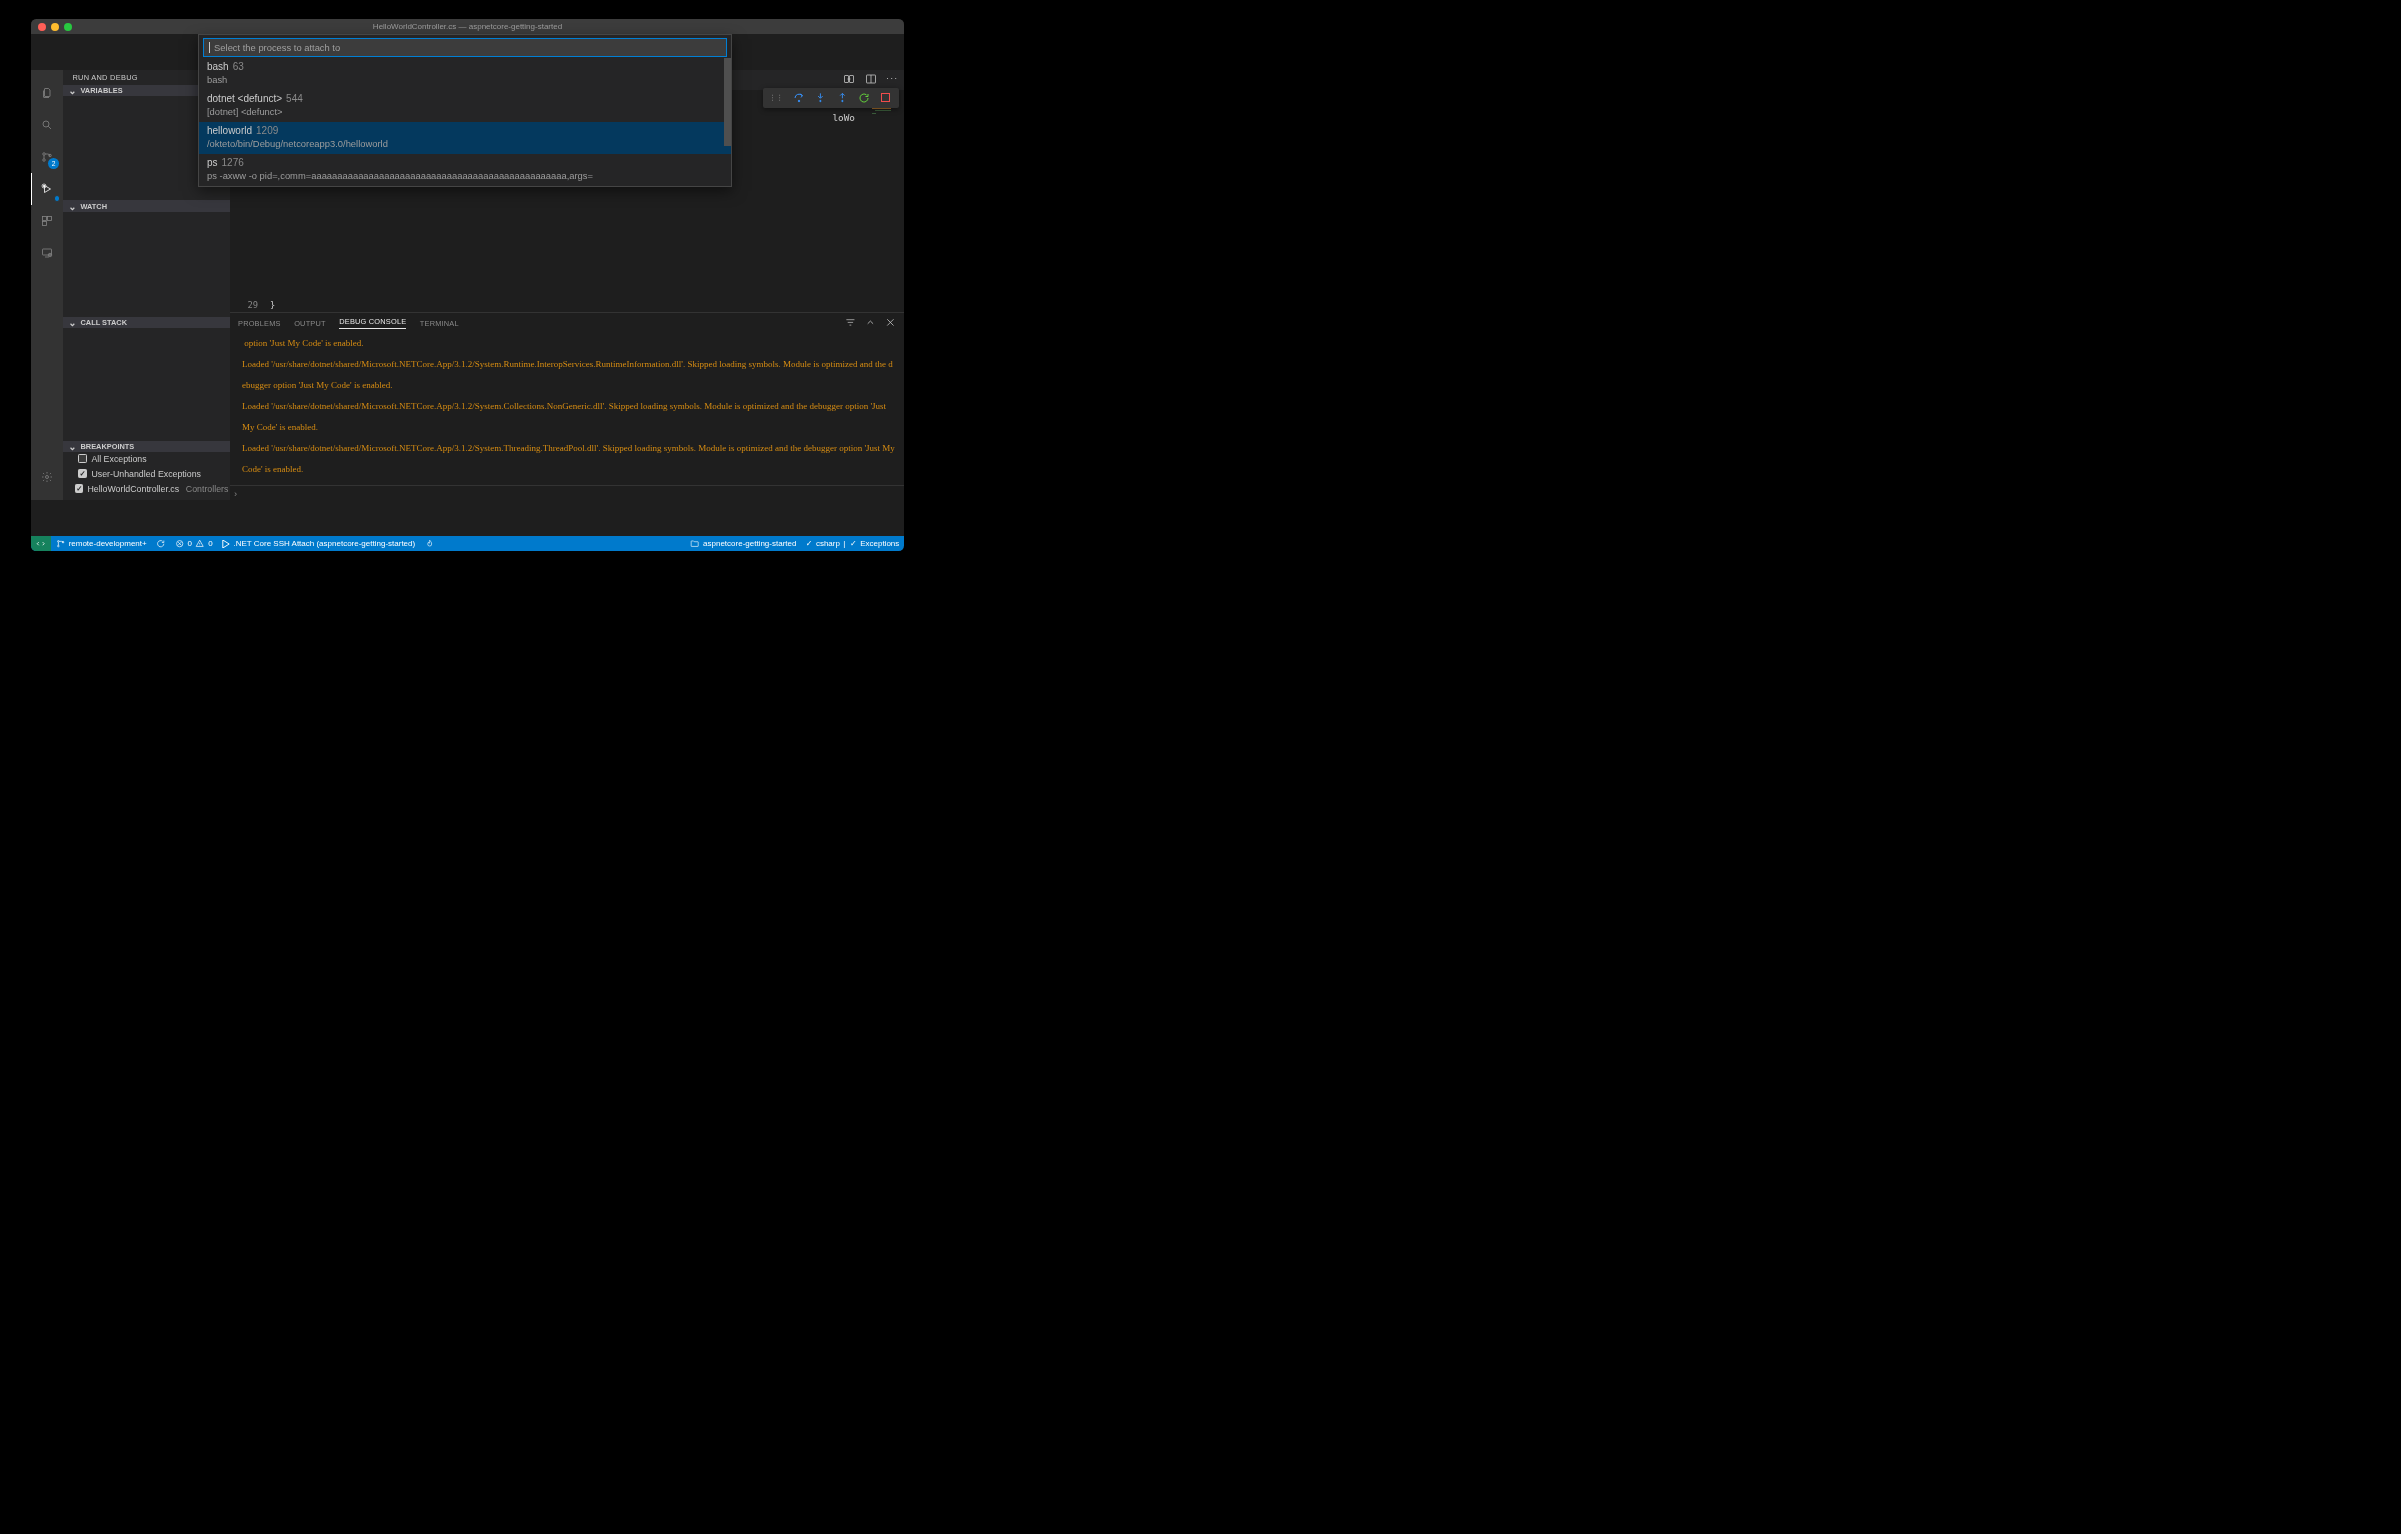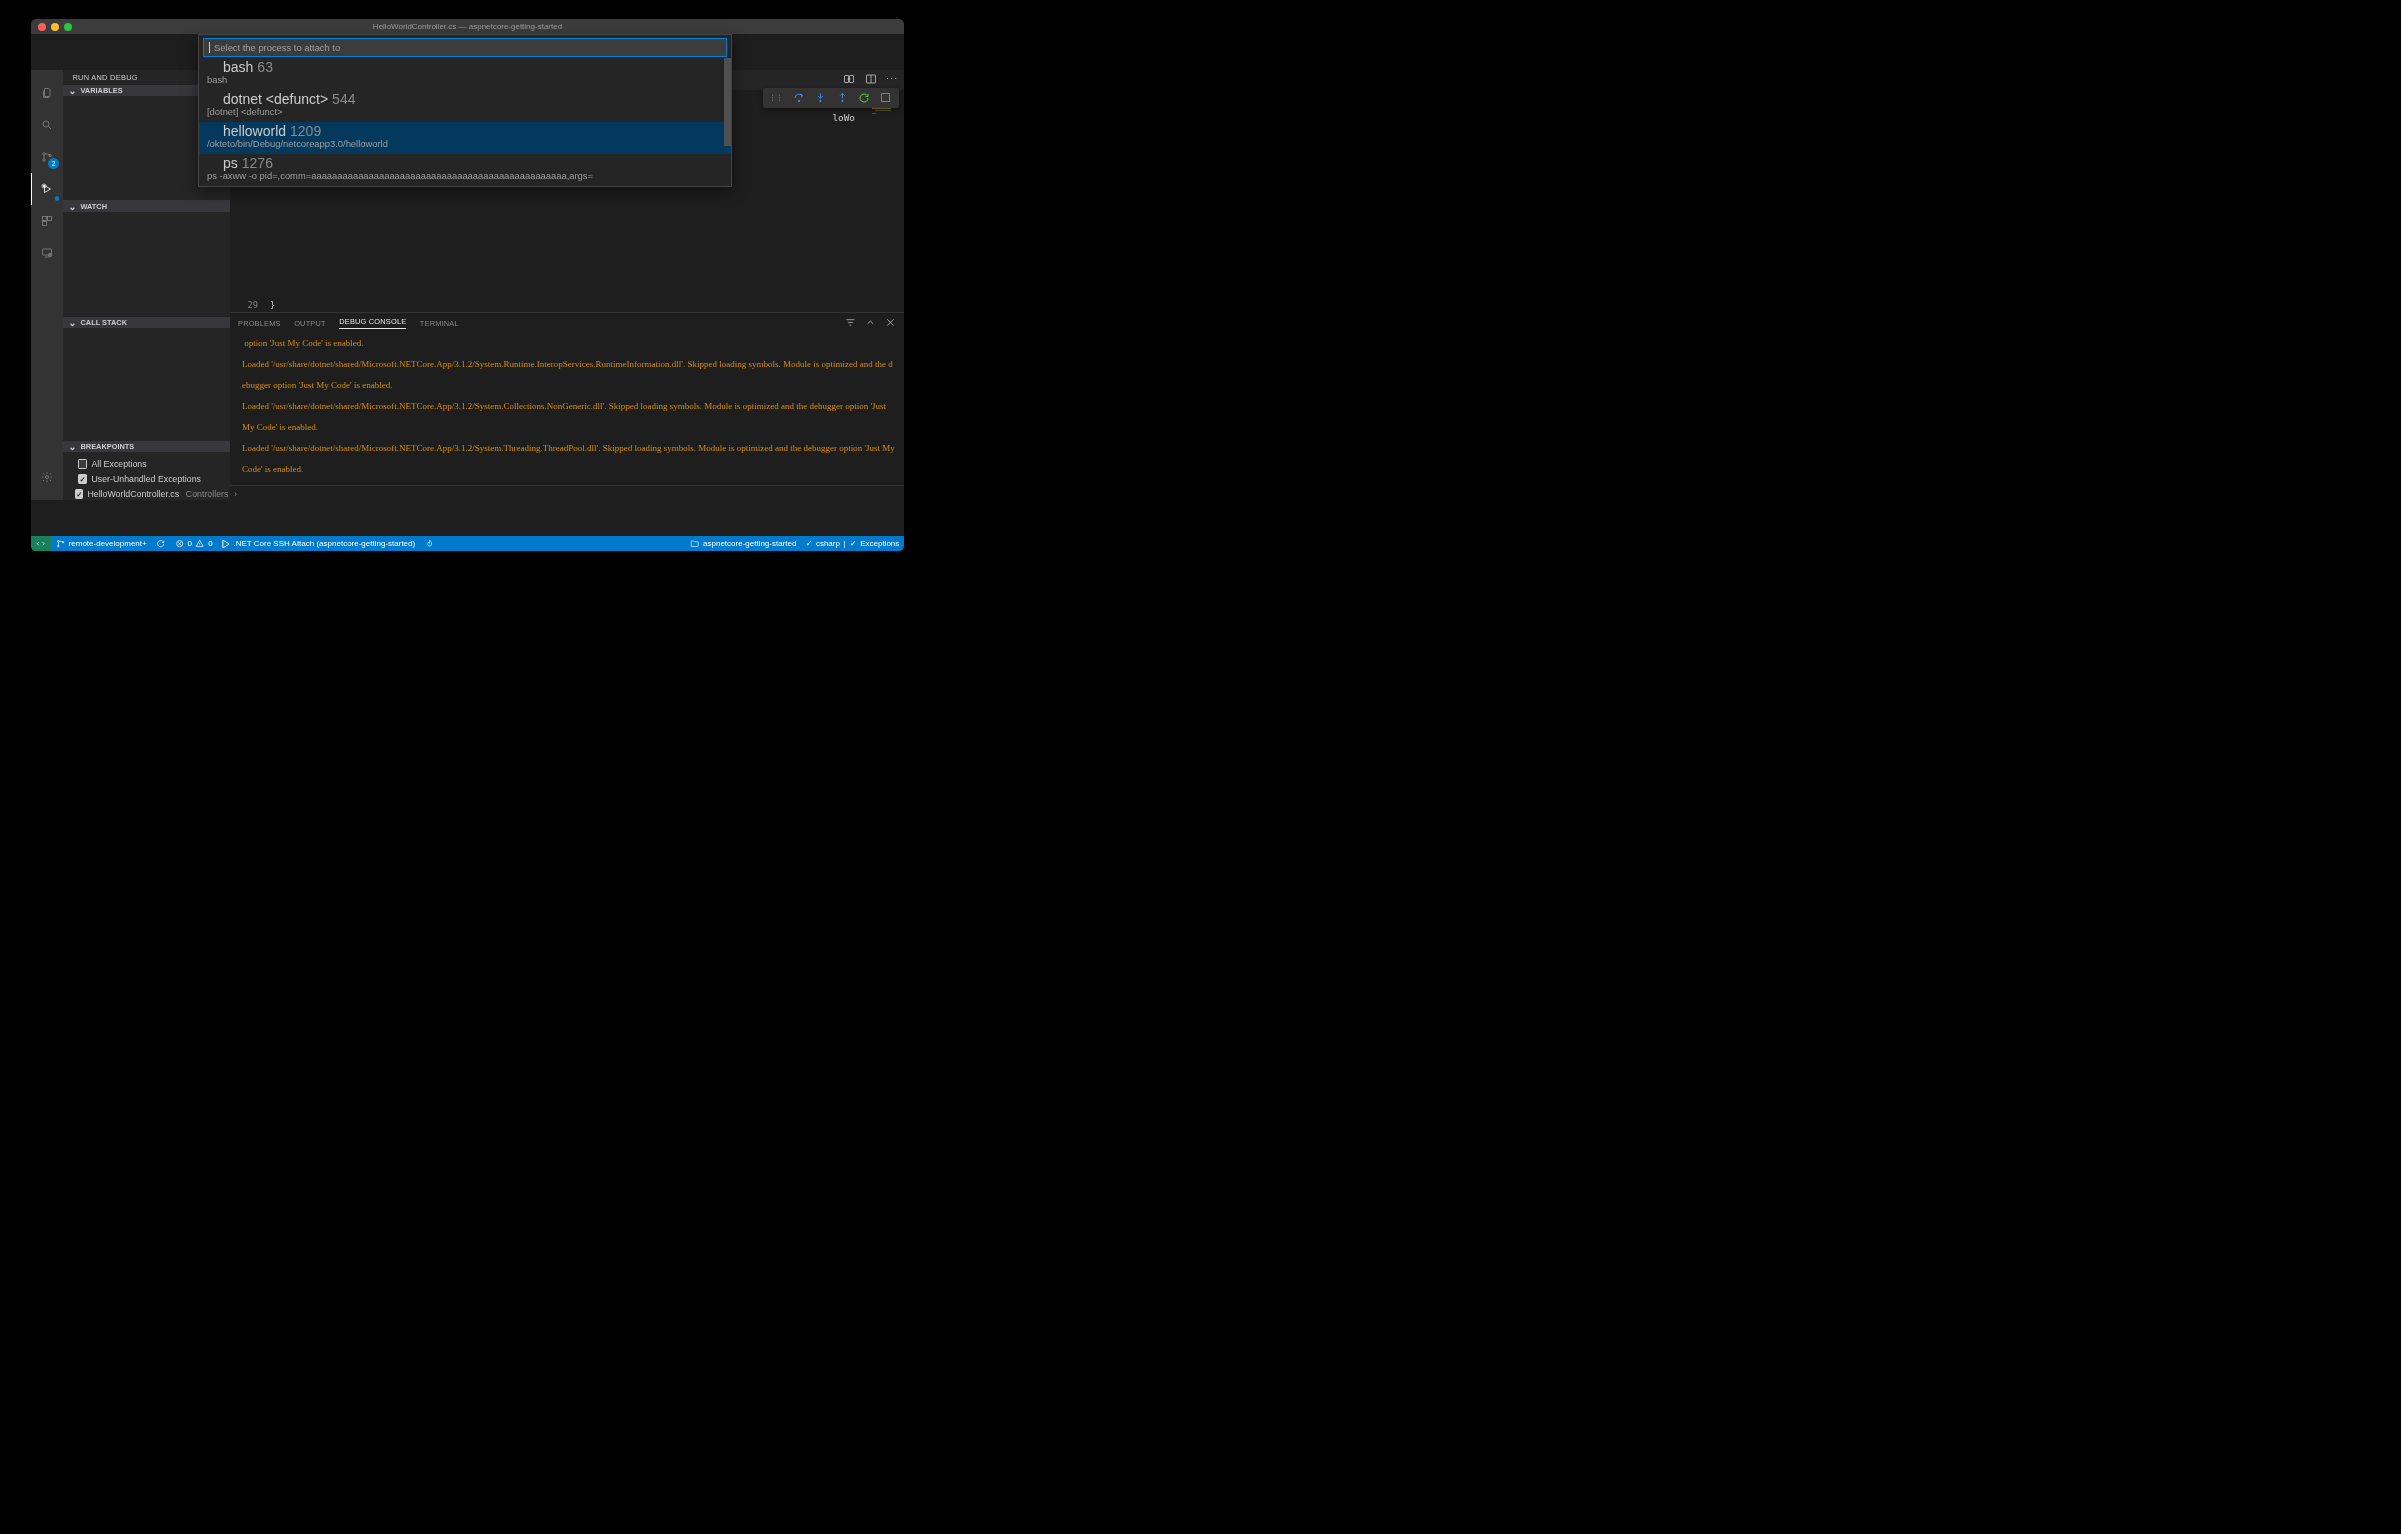--- a/index.html
+++ b/index.html
@@ -118,21 +118,21 @@
     gap: 2.7px;
     cursor: pointer;
   }
   .section-head .chev { width: 10.8px; text-align: center; font-size: 9.4px; }
   .section-body { flex: 0 0 auto; }
   .section-body.variables { height: 104px; }
   .section-body.watch { height: 105px; }
   .section-body.callstack { height: 113px; }
   .bp-list { padding: 1.3px 0; }
   .bp-row {
-    display: flex; align-items: flex-end;
+    display: flex; align-items: flex-start;
     height: 15px; padding-left: 15px; gap: 4px;
     font-size: 8.8px; color: #ccc;
   }
   .bp-row .dot-bp {
     width: 6.7px; height: 6.7px; border-radius: 50%; background: #e51400;
     margin-left: -10.8px; margin-right: 4px;
   }
   .bp-row .chk {
     width: 9.4px; height: 9.4px; border: 0.7px solid #ccc; border-radius: 1.3px;
     display: flex; align-items: center; justify-content: center;
@@ -243,21 +243,21 @@
   }
   .quickpick-input .cursor {
     width: 0.7px; height: 10.8px; background: #ccc; margin-right: 4px;
   }
   .qp-list { max-height: 243px; overflow: hidden; position: relative; }
   .qp-item {
     padding: 2.7px 8px 4px 8px;
     line-height: 12px;
     cursor: pointer;
   }
-  .qp-item .row1 { color: #ccc; font-size: 14px; margin-left: 16px; }
+  .qp-item .row1 { color: #ccc; font-size: 10px; }
   .qp-item .row1 .pid { color: #8a8a8a; margin-left: 4px; }
   .qp-item .row2 { color: #9d9d9d; font-size: 9.4px; margin-top: 1.3px; }
   .qp-item.selected { background: #04395e; }
   .qp-scroll {
     position: absolute; right: 0; top: 0; width: 6.7px; height: 88px;
     background: #4f4f4f;
   }
 
   
   .panel {

